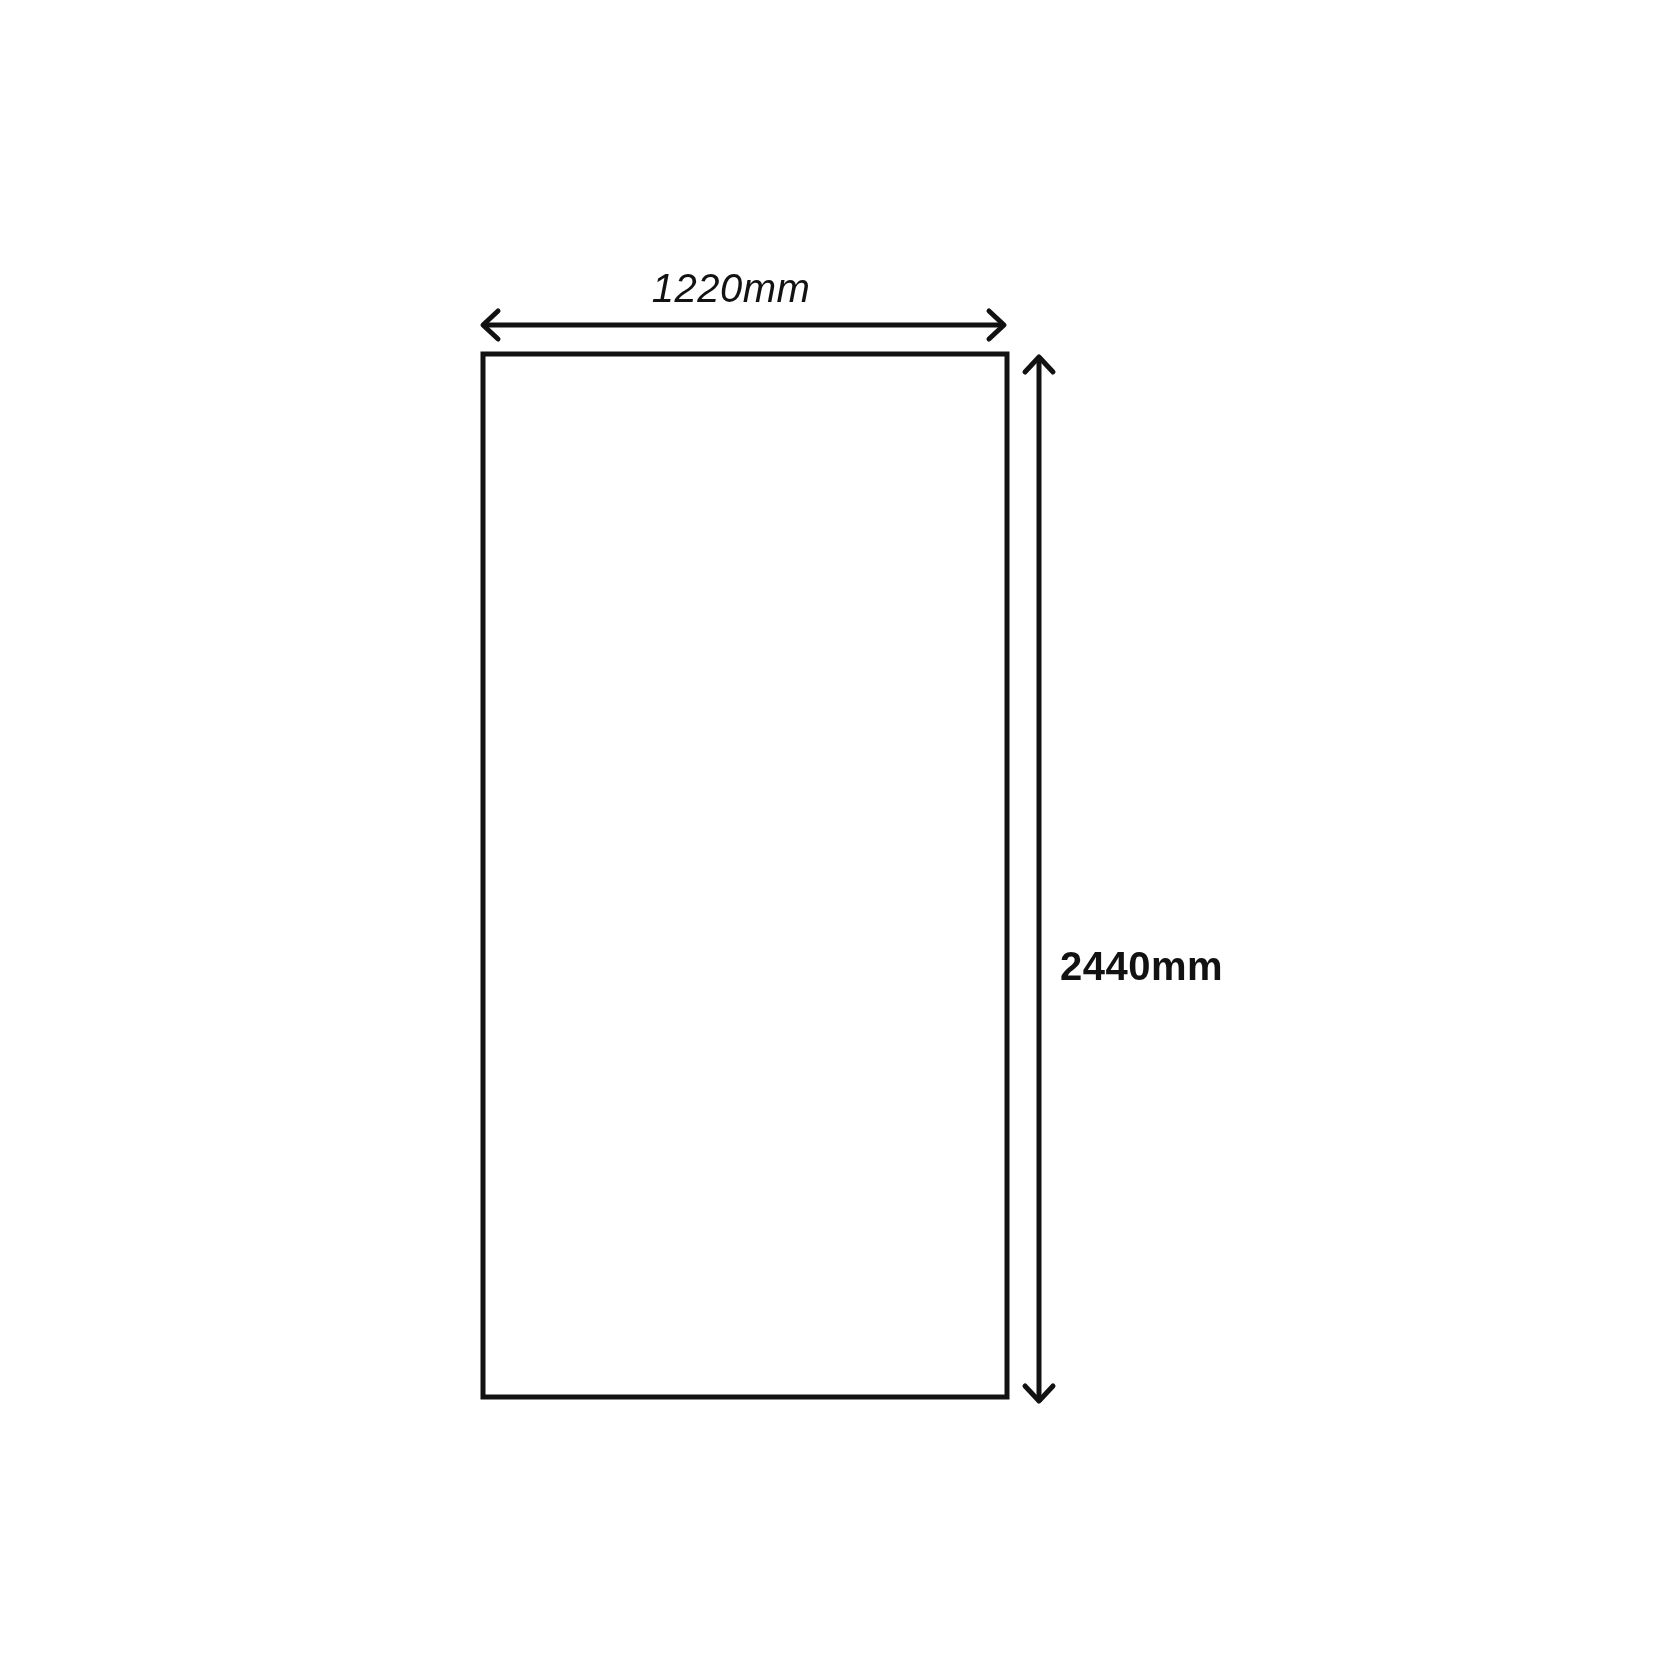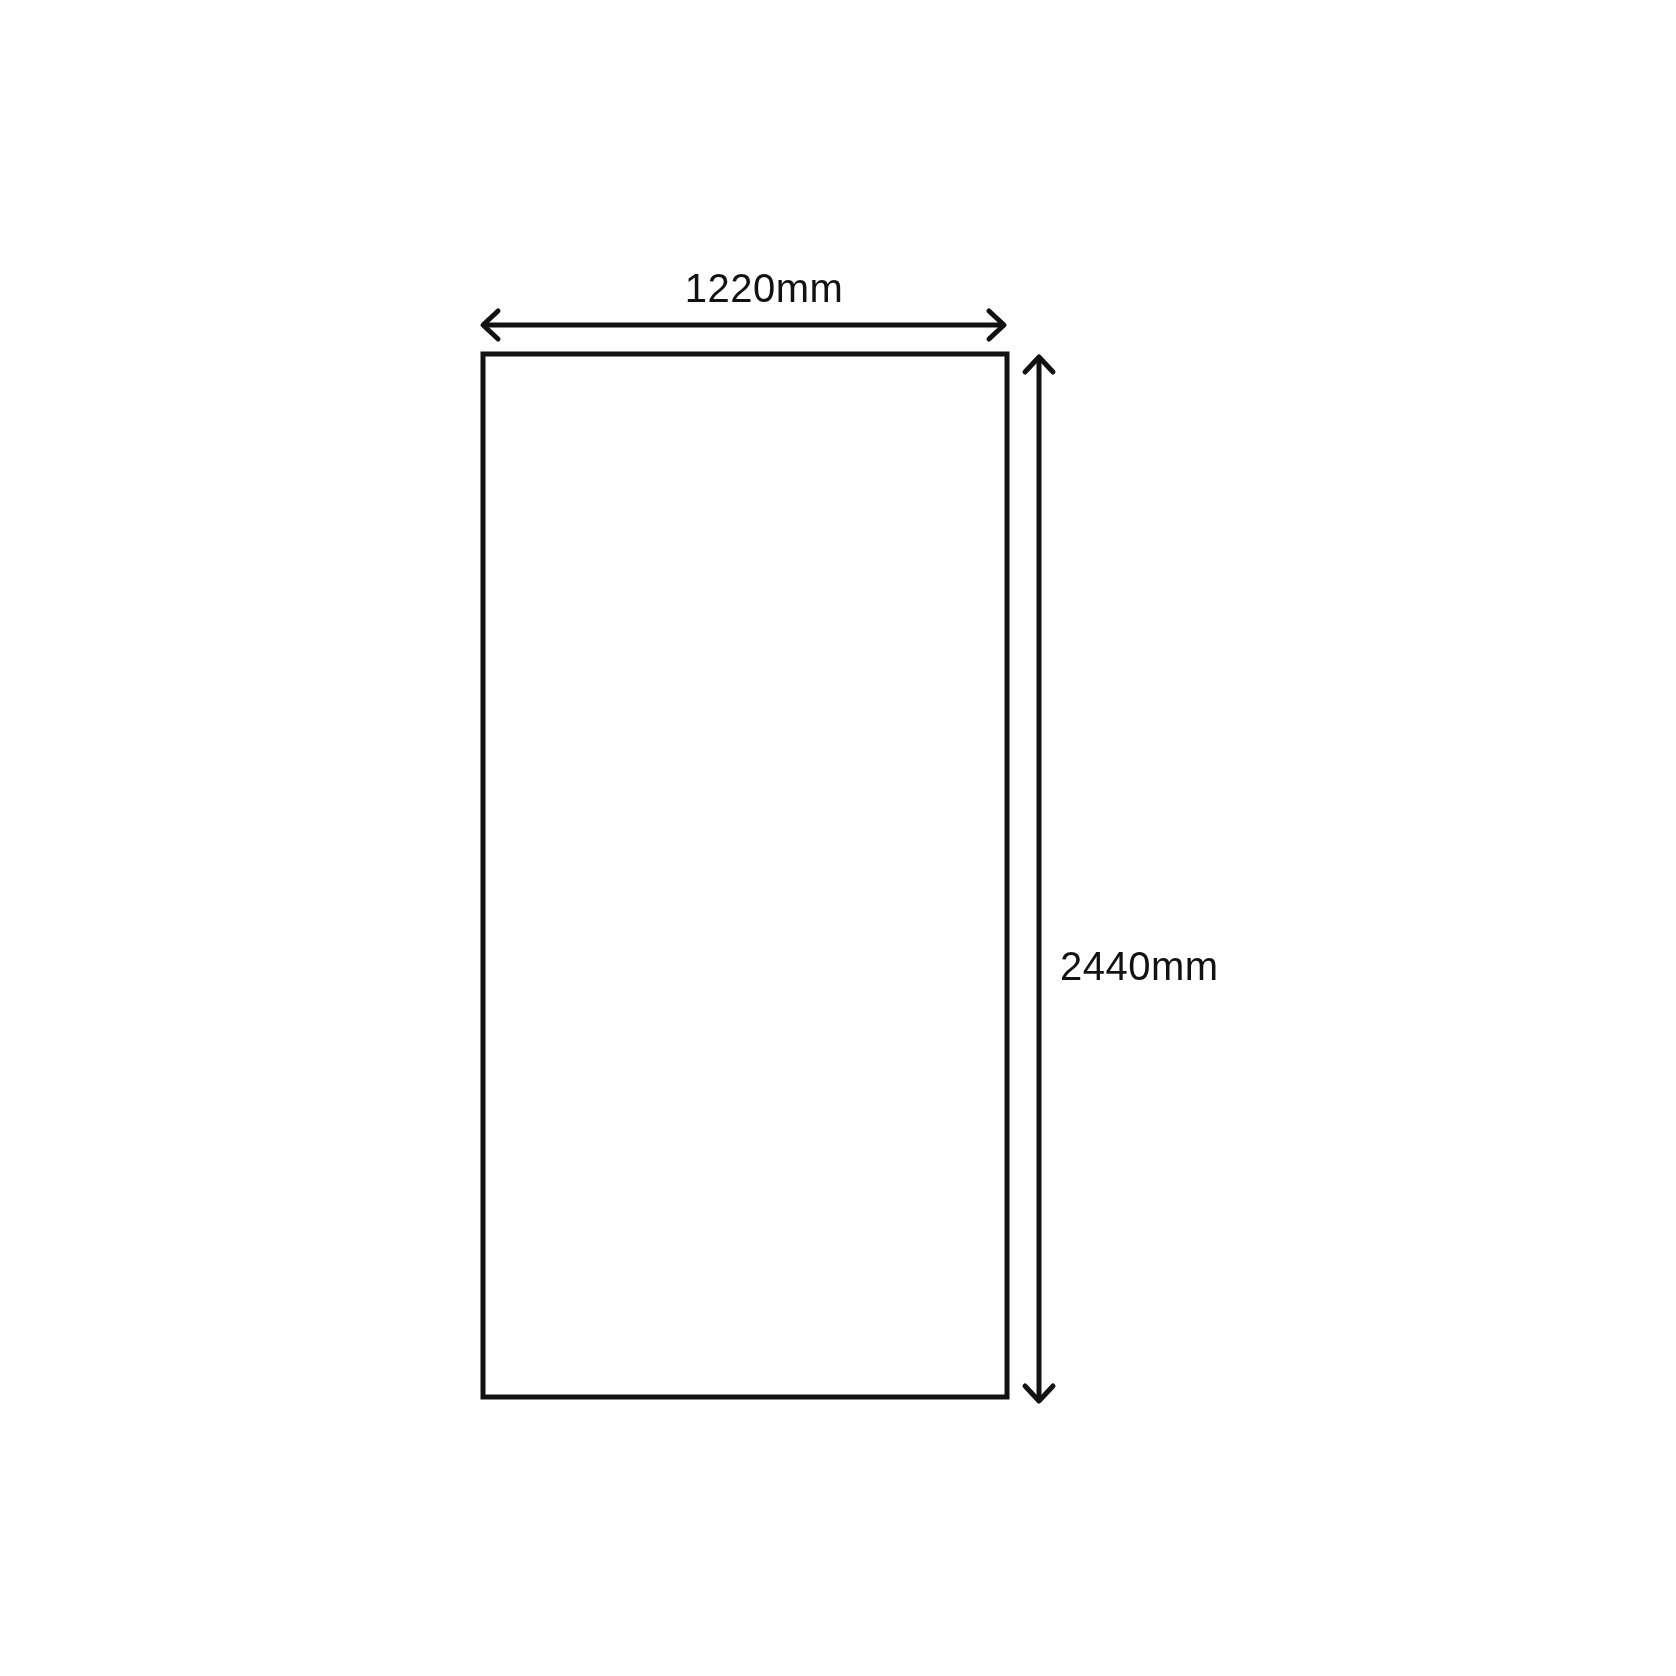--- a/index.html
+++ b/index.html
@@ -36,29 +36,31 @@
   }
   .dim-label {
     position: absolute;
     color: #121212;
     font-size: 40px;
     line-height: 40px;
     letter-spacing: 0.5px;
     white-space: nowrap;
   }
   .dim-label.width {
-    left: 502px;
+    left: 469px;
     top: 268px;
     width: 524px;
     text-align: center;
+    font-style: italic;
   }
   .dim-label.height {
     left: 1060px;
     top: 946px;
     text-align: left;
+    font-weight: bold;
   }
 </style>
 </head>
 <body>
 
 <div class="canvas">
 
   <svg class="diagram-svg" viewBox="0 0 1676 1676" xmlns="http://www.w3.org/2000/svg">
 
     <rect class="outline" x="483" y="354" width="524" height="1043"></rect>

